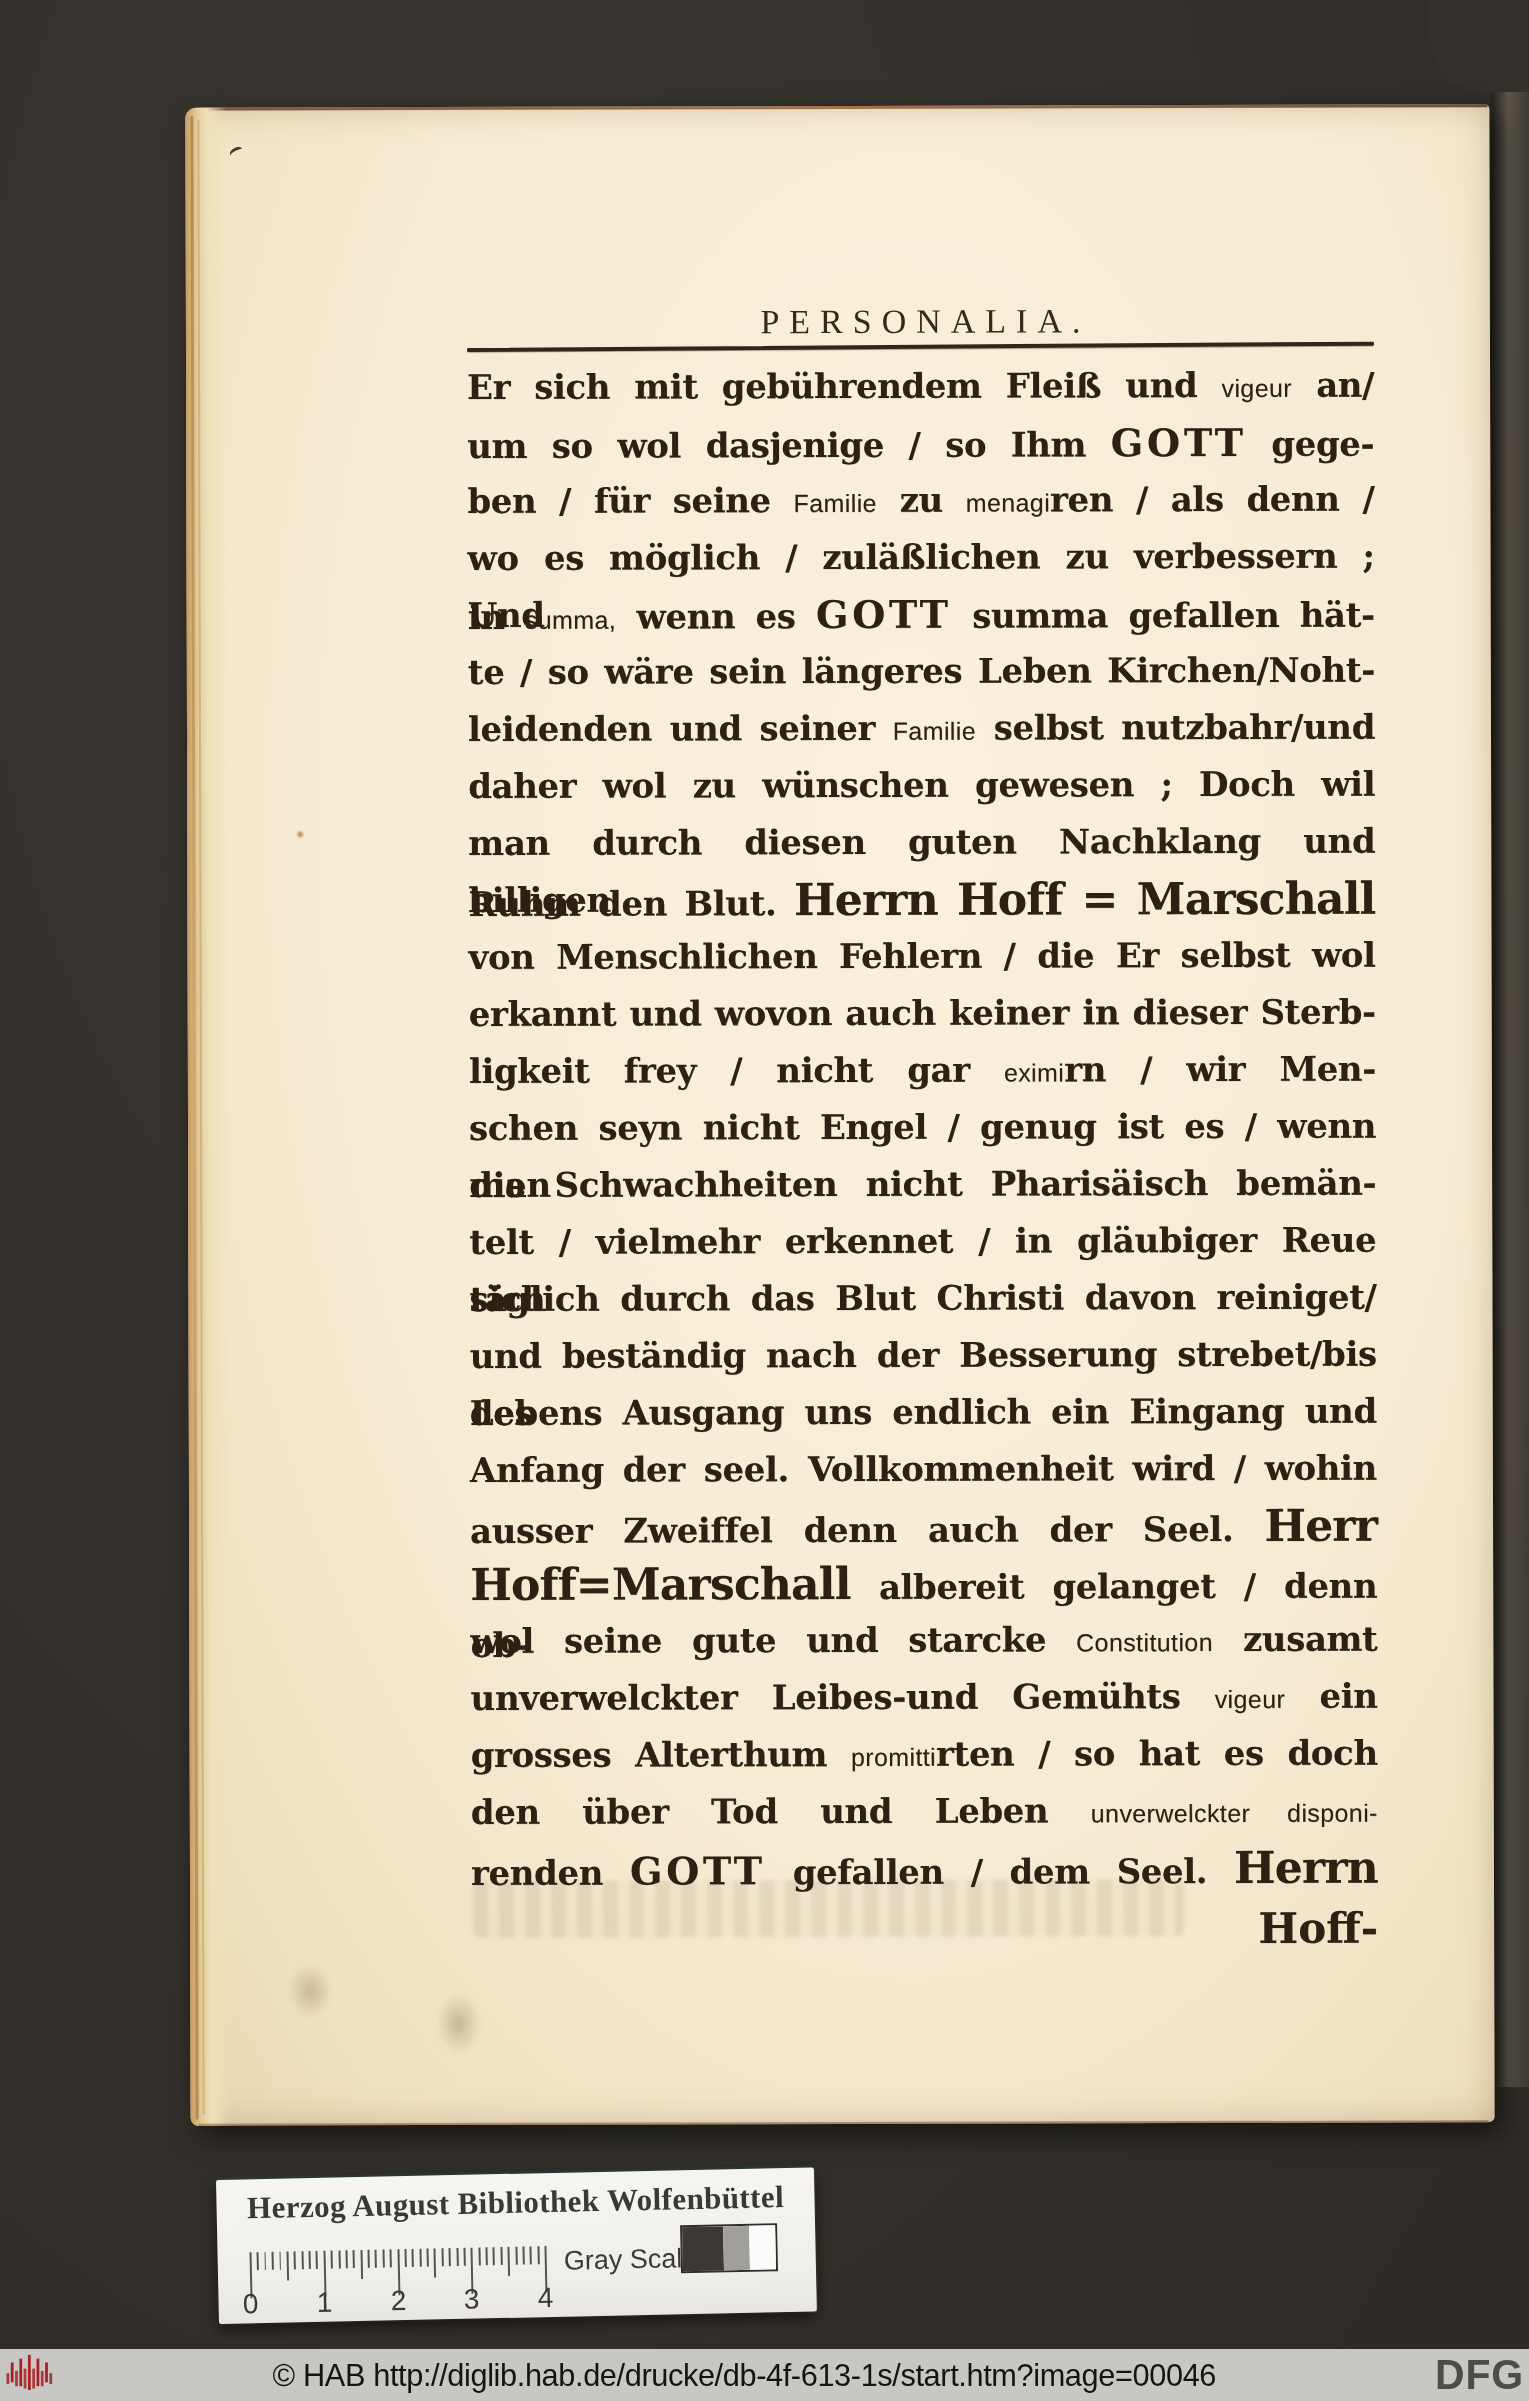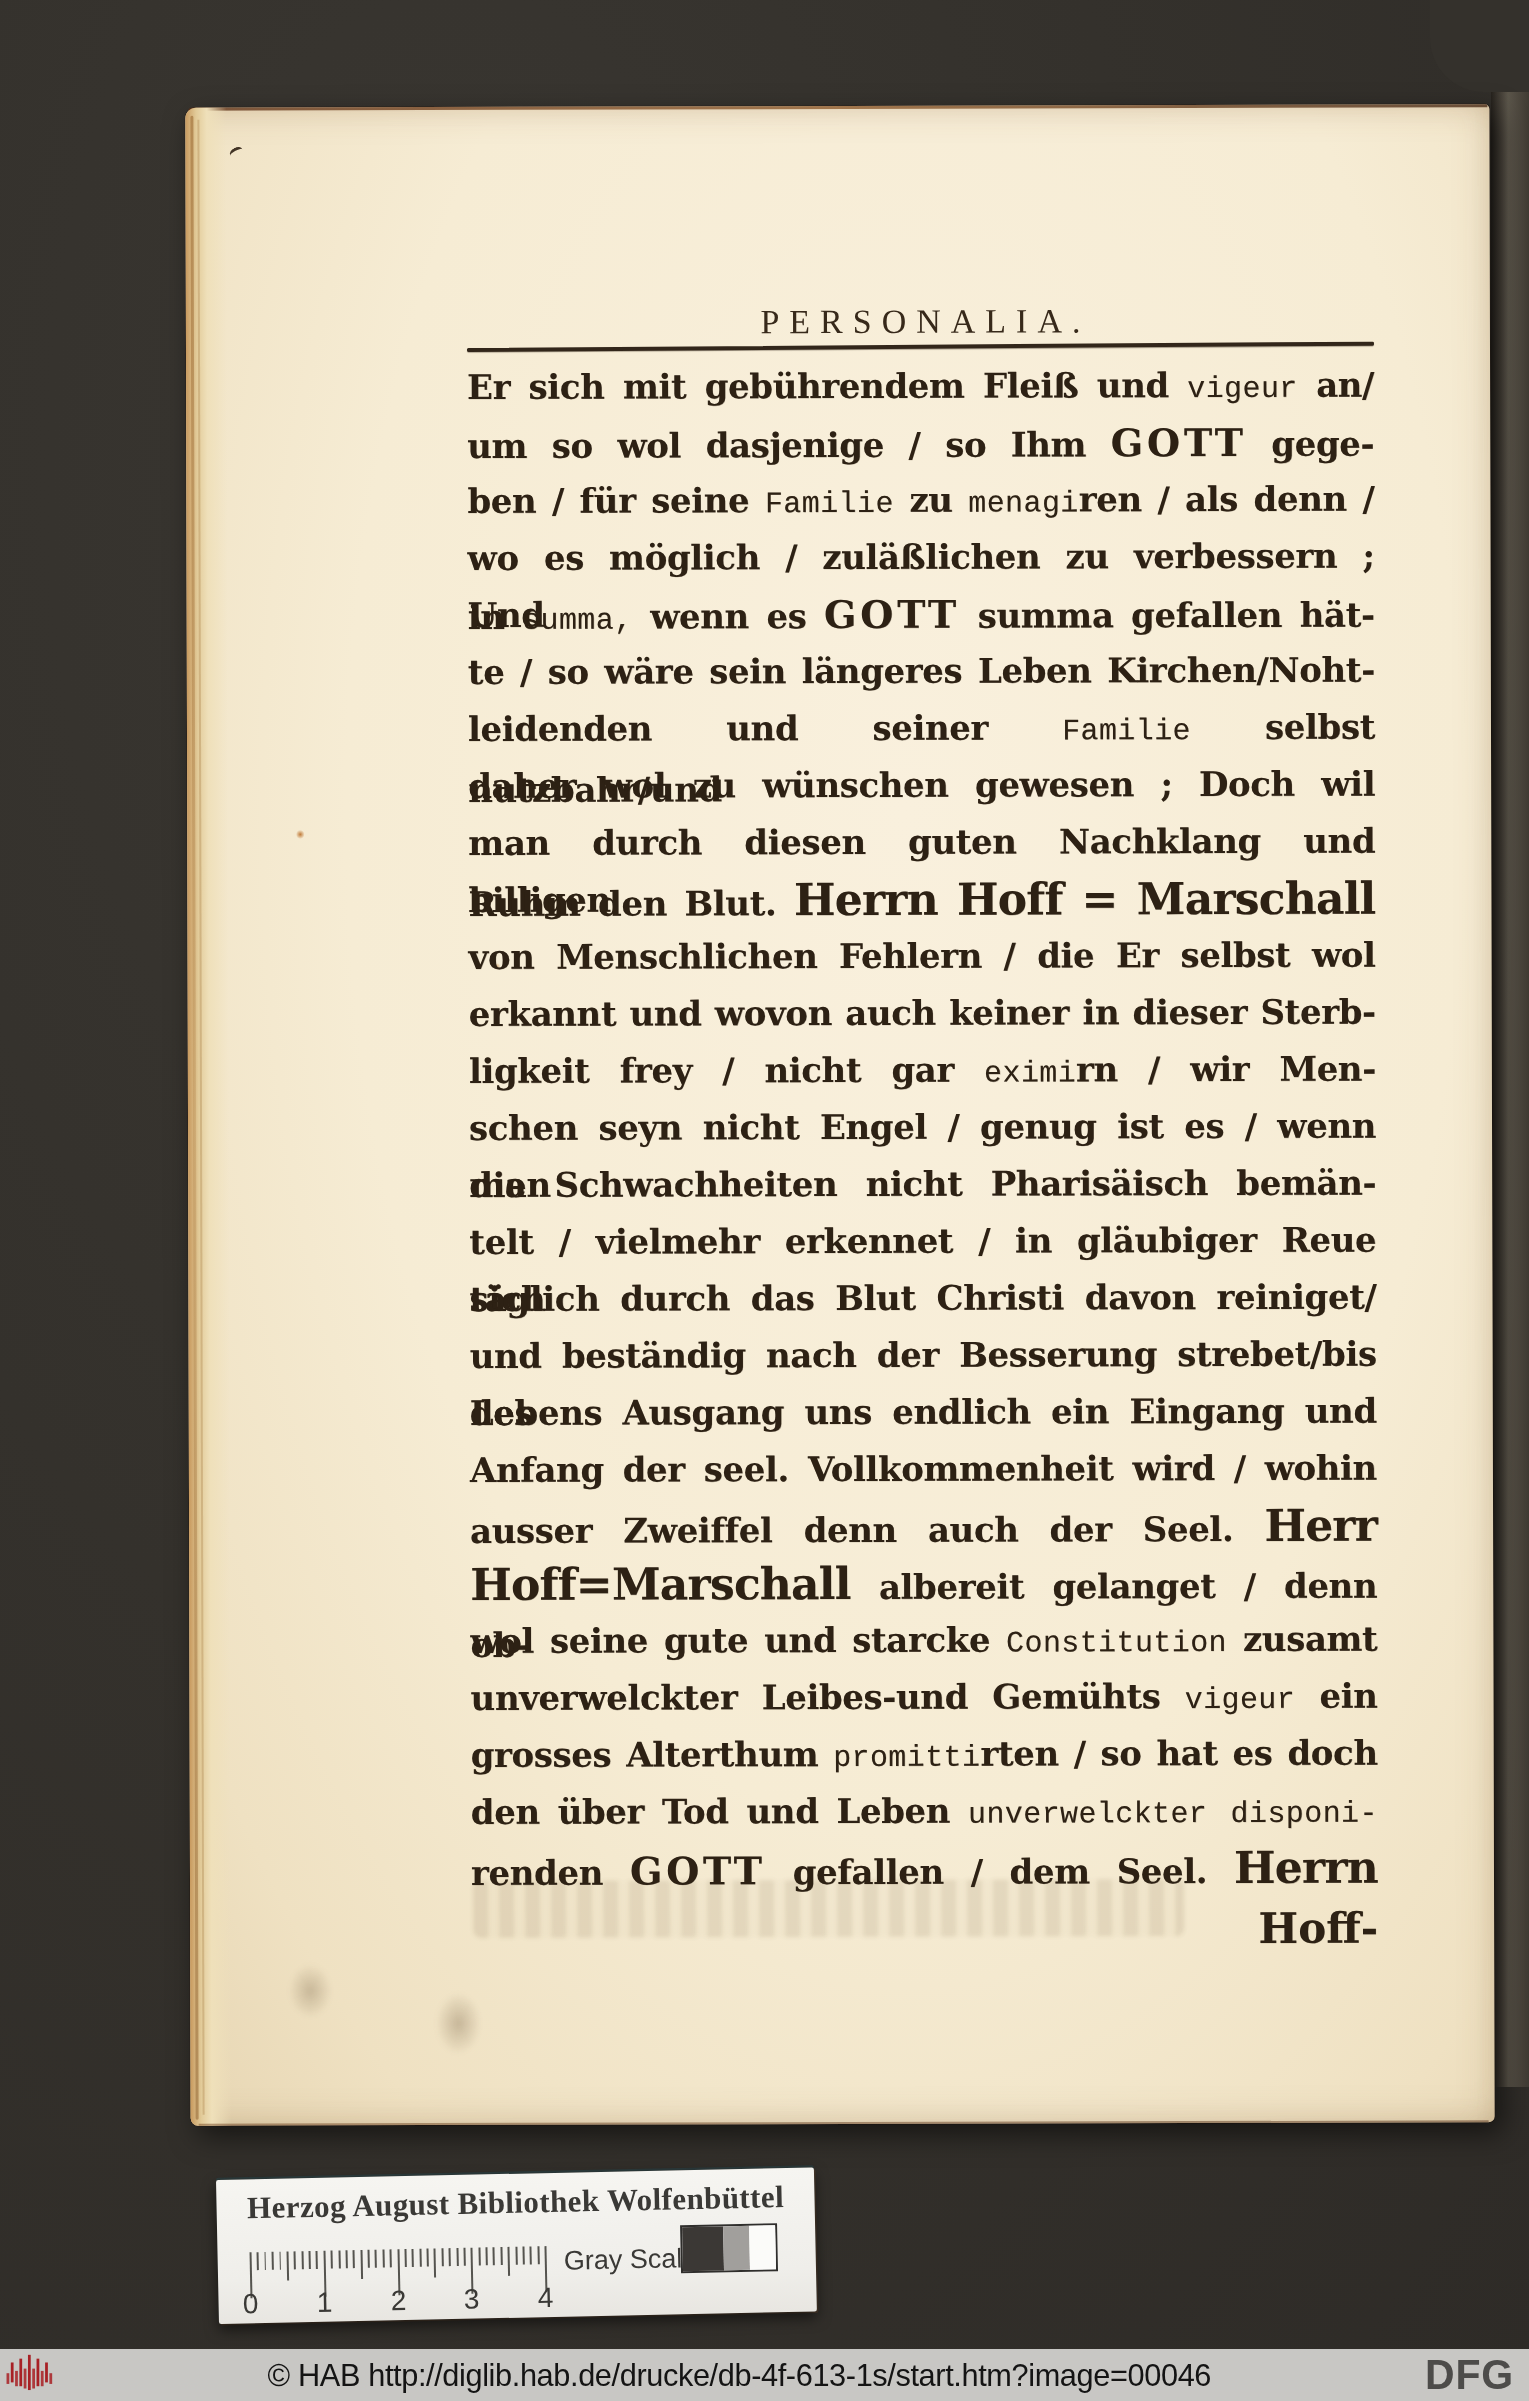--- a/index.html
+++ b/index.html
@@ -44,21 +44,21 @@
   
   .text-block{position:absolute;left:281px;top:196px;width:907px;color:#2d2114;}
   .title{text-align:center;font:400 34px/40px "Liberation Serif",serif;letter-spacing:10px;
     text-indent:10px;color:#37291a;margin-bottom:3.1px;}
   .rule{height:3.8px;background:#32261a;border-radius:1.5px;transform:rotate(-0.25deg);
     margin-bottom:9.2px;box-shadow:0 0.8px 0.8px rgba(50,38,26,.4);}
   .line{height:57px;text-align:justify;text-align-last:justify;
     text-shadow:0.3px 0.3px 0 rgba(45,33,20,.35);}
   .seg-f{font-family:"DejaVu Serif",serif;font-weight:700;font-size:34px;line-height:57px;
     letter-spacing:-0.4px;word-spacing:1.5px;}
-  .seg-r{font-family:Liberation Mono, monospace;font-weight:400;font-size:30px;line-height:57px;
+  .seg-r{font-family:Liberation Sans, sans-serif;font-weight:400;font-size:25px;line-height:57px;
     letter-spacing:0.4px;}
   .seg-o{font-family:"DejaVu Serif",serif;font-weight:700;font-size:38px;line-height:57px;
     letter-spacing:3.8px;}
   .seg-l{font-family:"DejaVu Serif",serif;font-weight:700;font-size:44px;line-height:57px;
     letter-spacing:-0.8px;}
   .catchword{text-align:right;font-family:"DejaVu Serif",serif;font-weight:700;font-size:42px;
     line-height:55px;margin-top:4.6px;color:#2d2114;text-shadow:0.3px 0.3px 0 rgba(45,33,20,.35);}
 
   
   .ghost{position:absolute;pointer-events:none;}
@@ -90,21 +90,21 @@
   .patches{position:absolute;left:463px;top:55px;width:93px;height:44px;
     border:2.3px solid #2f2e2c;display:flex;background:#fff;}
   .patch{height:100%;}
 
   
   .footer-bar{position:absolute;left:0;right:0;top:2349px;height:53px;background:#c8c7c4;
     display:flex;align-items:center;}
   .hab-logo{margin-left:5.4px;width:49px;height:43px;flex:0 0 auto;}
   .copyright{flex:1;text-align:center;font:400 32px/37px "Liberation Sans",sans-serif;
     color:#141414;letter-spacing:-0.4px;transform:scaleX(.96);white-space:nowrap;}
-  .dfg{flex:0 0 auto;margin-right:15px;font:900 41px/43px "Liberation Sans",sans-serif;
+  .dfg{flex:0 0 auto;margin-right:5px;font:900 41px/43px "Liberation Sans",sans-serif;
     color:#4d4c4a;letter-spacing:0.8px;transform:scaleY(1.02);}
 </style>
 </head>
 <body>
 
 <div class="scene">
 
   <div class="facing-sliver"></div>
   <div class="corner-cover"></div>
 

